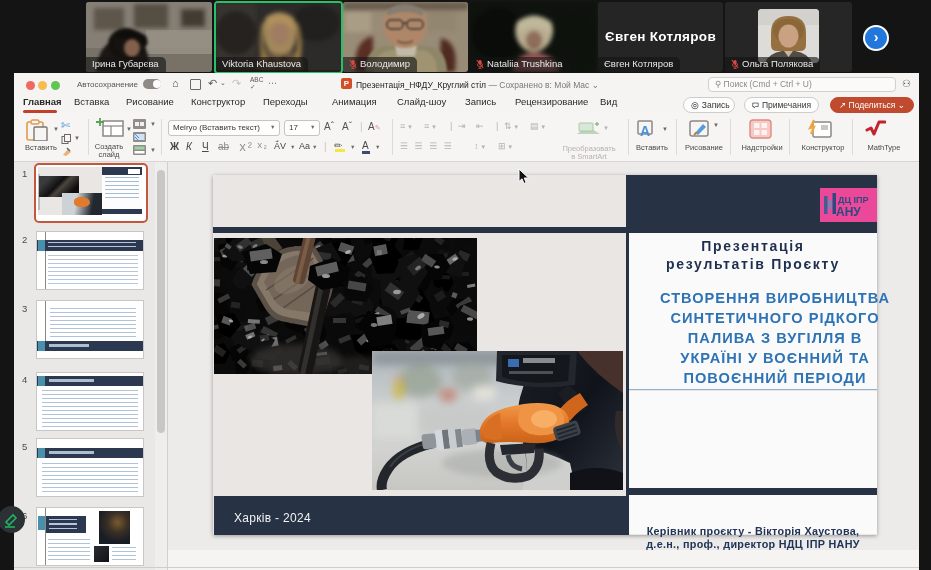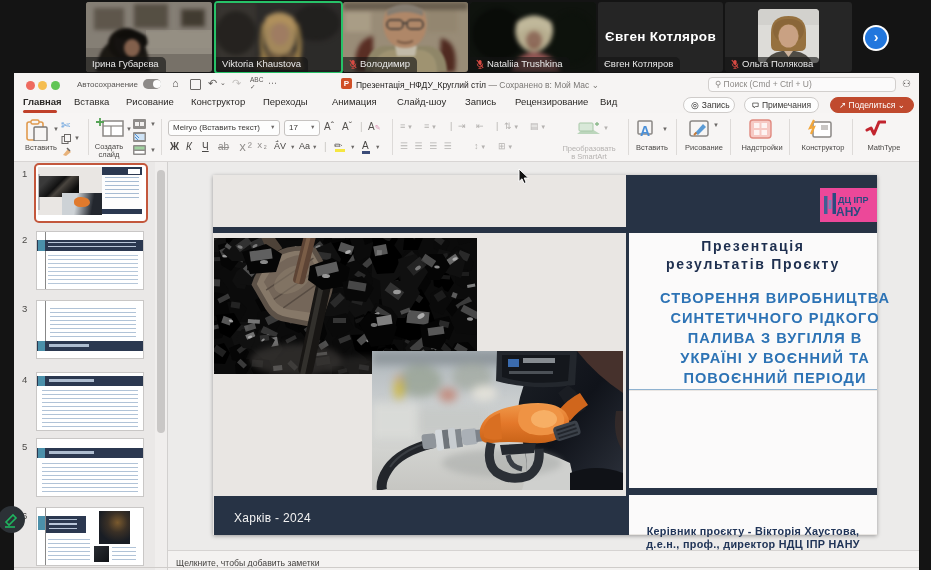--- a/index.html
+++ b/index.html
@@ -843,19 +843,16 @@
 
         <div class="abs" style="left:1px;top:321px;width:414px;height:39px;background:#273345;"></div>
         <div class="abs" style="left:21px;top:336px;font-size:12px;letter-spacing:.3px;color:#f2f2f2;">Харків - 2024</div>
       </div>
     </div>
 
     <svg class="abs" style="left:504px;top:95px;z-index:50;" width="12" height="17" viewBox="0 0 12 17">
         <path d="M1 1 L1 13.5 L4 10.8 L6 15.5 L8.2 14.5 L6.2 10 L10.5 10 Z" fill="#111" stroke="#fff" stroke-width="1"></path>
       </svg>
 
-    <div id="notes">
-      <div class="abs" style="left:8px;top:7px;font-size:8.7px;color:#403e3c;">Щелкните, чтобы добавить заметки</div>
-    </div>
 
   </div>
   <div class="abs" style="left:14px;top:567px;width:905px;height:1px;background:#cfccca;"></div>
 </div>
 
 </body></html>

